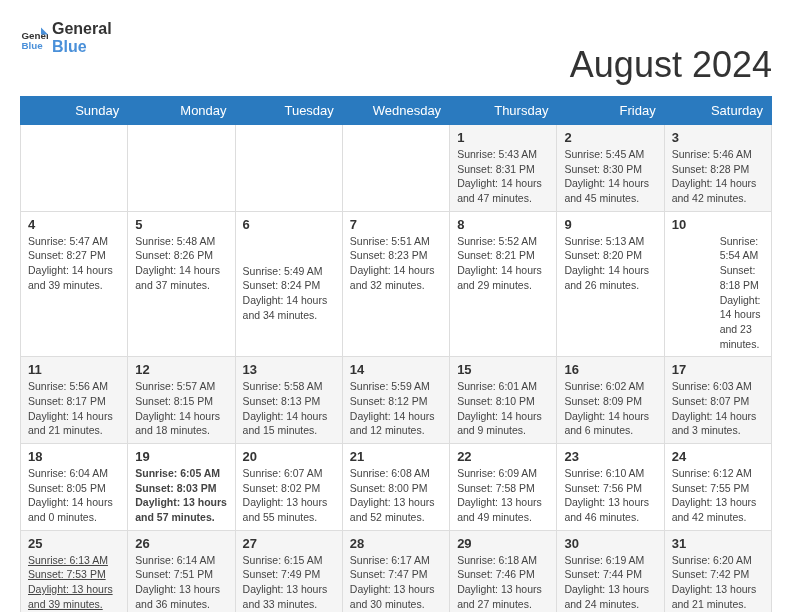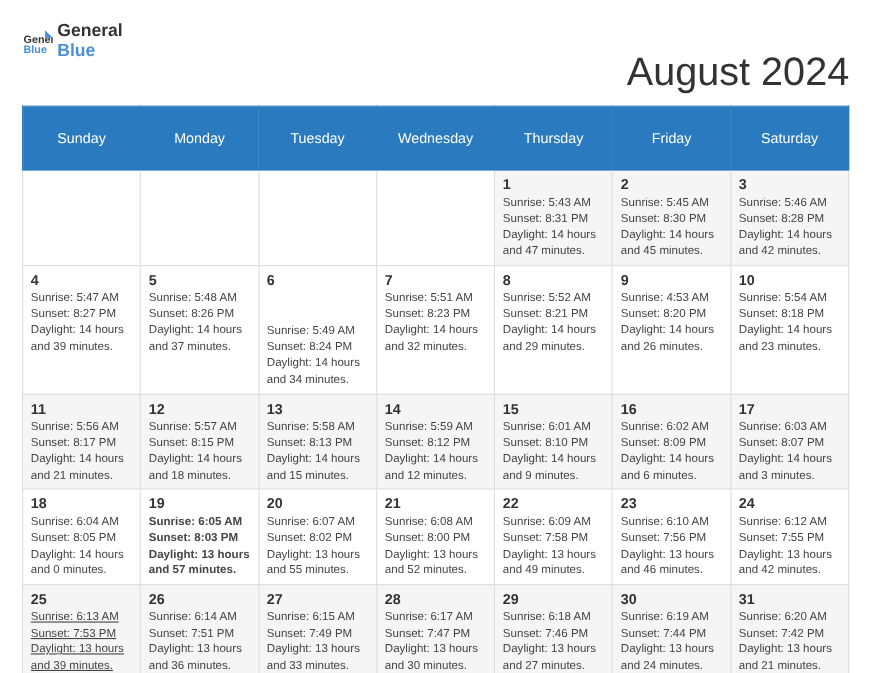--- a/index.html
+++ b/index.html
@@ -39,22 +39,22 @@
       color: #555;
     }
     table {
       width: 100%;
       border-collapse: collapse;
       font-size: 11px;
     }
     thead tr th {
       background-color: #2a7abf;
       color: #fff;
-      text-align: center;
-      padding: 21px 8px;
+      text-align: right;
+      padding: 6px 8px;
       font-size: 13px;
       font-weight: normal;
       border: 1px solid #2a7abf;
     }
     tbody tr td {
       border: 1px solid #ddd;
       padding: 5px 7px;
       vertical-align: top;
       width: calc(100% / 7);
       height: 80px;
@@ -170,28 +170,28 @@
         </td>
         <td>
           <span class="day-num">8</span>
           <div class="day-info" style="white-space: pre-line;">Sunrise: 5:52 AM
 Sunset: 8:21 PM
 Daylight: 14 hours
 and 29 minutes.</div>
         </td>
         <td>
           <span class="day-num">9</span>
-          <div class="day-info" style="white-space: pre-line;">Sunrise: 4:53 AM
+          <div class="day-info" style="white-space: pre-line;">Sunrise: 5:13 AM
 Sunset: 8:20 PM
 Daylight: 14 hours
 and 26 minutes.</div>
         </td>
         <td>
           <span class="day-num">10</span>
-          <div class="day-info" style="white-space: pre-line;">Sunrise: 5:54 AM
+          <div class="day-info" style="white-space: pre-line; margin-left: 48px;">Sunrise: 5:54 AM
 Sunset: 8:18 PM
 Daylight: 14 hours
 and 23 minutes.</div>
         </td>
       </tr>
       <tr>
         <td>
           <span class="day-num">11</span>
           <div class="day-info" style="white-space: pre-line;">Sunrise: 5:56 AM
 Sunset: 8:17 PM

